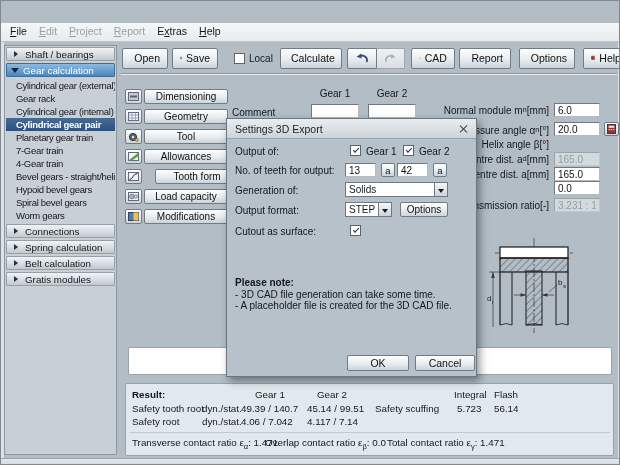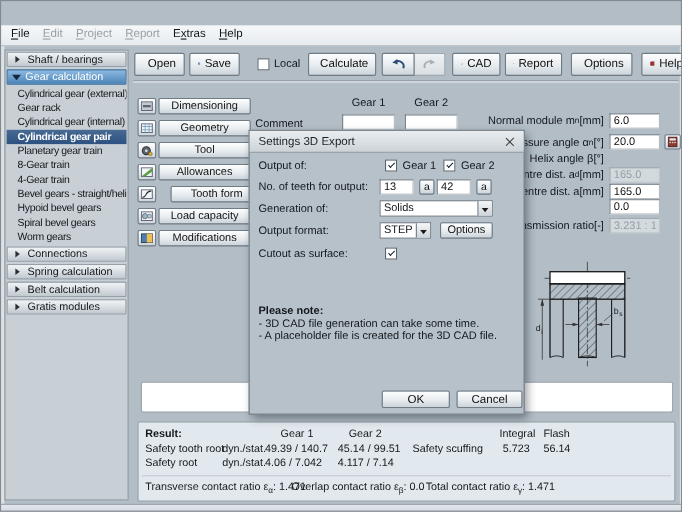--- a/index.html
+++ b/index.html
@@ -110,21 +110,21 @@
     <div class="sgroup">
       <div class="shead blue">
         <div class="tri-exp"></div>
         <span>Gear calculation</span>
       </div>
       <div class="sitem">Cylindrical gear (external)</div>
       <div class="sitem">Gear rack</div>
       <div class="sitem">Cylindrical gear (internal)</div>
       <div class="sitem sel">Cylindrical gear pair</div>
       <div class="sitem">Planetary gear train</div>
-      <div class="sitem">8-Gear train</div>
+      <div class="sitem">7-Gear train</div>
       <div class="sitem">4-Gear train</div>
       <div class="sitem">Bevel gears - straight/helical</div>
       <div class="sitem">Hypoid bevel gears</div>
       <div class="sitem">Spiral bevel gears</div>
       <div class="sitem">Worm gears</div>
     </div>
     <div class="shead" style="margin-top:2px">
       <div class="tri-r"></div>
       <span>Connections</span>
     </div>

